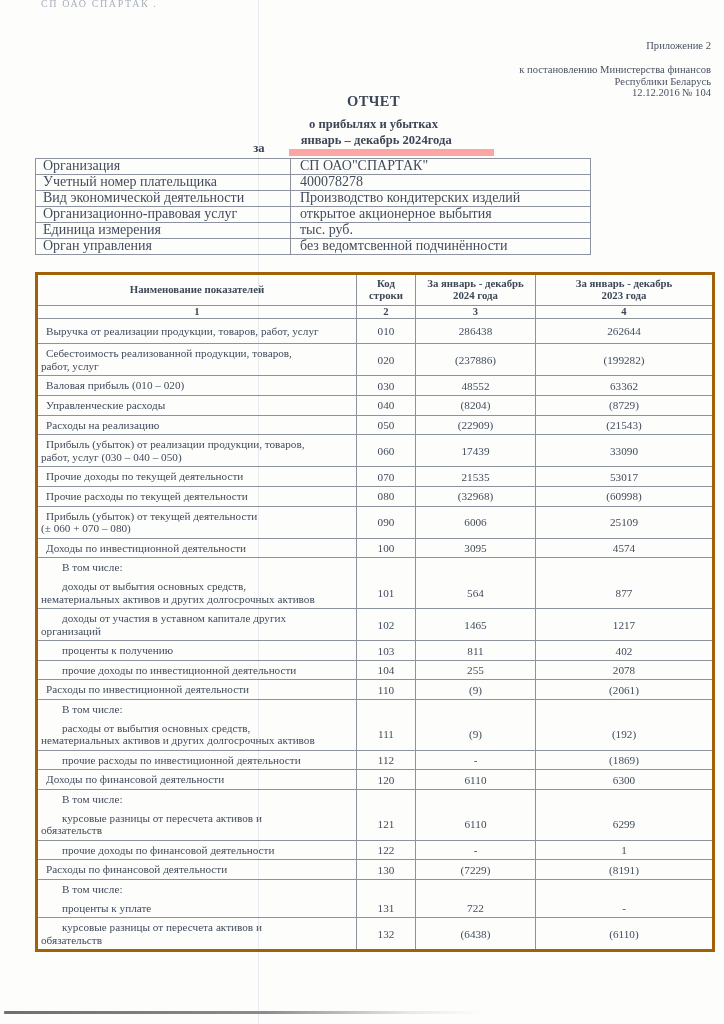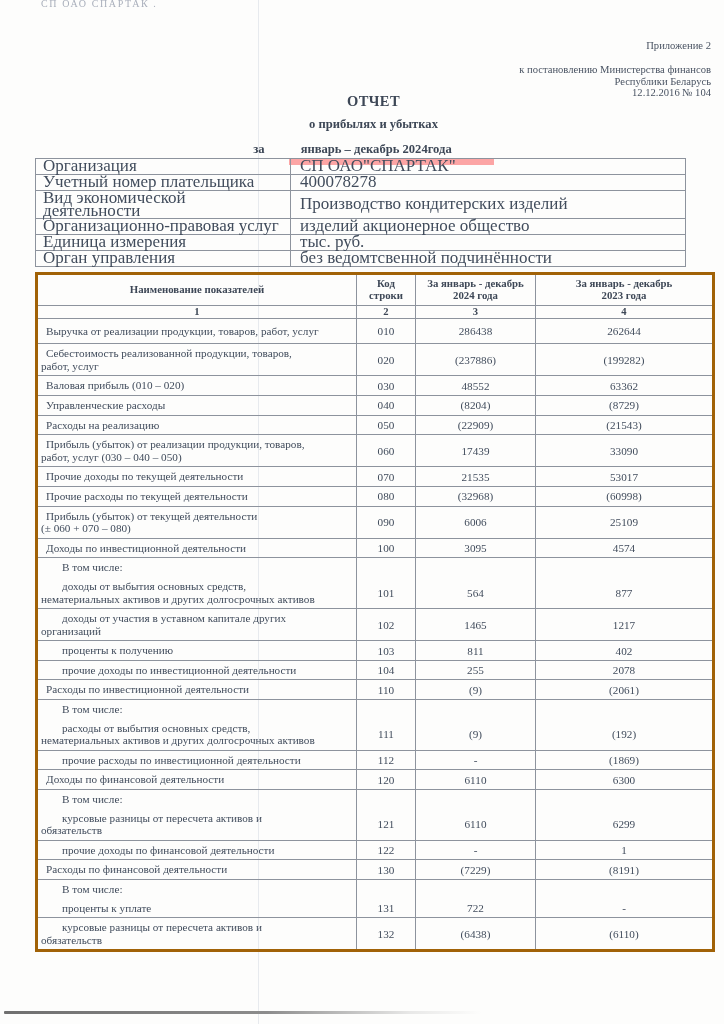--- a/index.html
+++ b/index.html
@@ -23,27 +23,27 @@
     border-radius:1px;
   }
   
   .appendix { position:absolute; right:13px; top:40px; text-align:right; font-size:10.6px; color:#495362; z-index:1; }
   .appendix .a-line { line-height:11.8px; }
   .appendix .a-first { margin-bottom:12px; }
   
   .title-block { position:absolute; left:35px; width:677px; top:93px; text-align:center; font-weight:bold; color:#3d4756; z-index:1; }
   .t-main { font-size:14.5px; letter-spacing:0.4px; }
   .t-sub  { font-size:12.6px; margin-top:7px; }
-  .t-period-row { margin-top:10px; font-size:12.6px; display:flex; justify-content:center; align-items:flex-start; }
+  .t-period-row { margin-top:1px; font-size:12.6px; display:flex; justify-content:center; align-items:flex-end; }
   .t-za { margin-right:24px; }
   .t-period { border-bottom:7px solid #fca5a5; padding:0 42px 1px 12px; }
   
   .info-table {
-    position:absolute; left:35px; top:158px; width:651px; z-index:1;
-    border-collapse:collapse; table-layout:fixed; font-size:17px; color:#414c5c;
+    position:absolute; left:35px; top:158px; width:556px; z-index:1;
+    border-collapse:collapse; table-layout:fixed; font-size:14px; color:#414c5c;
   }
   .info-table td { border:1px solid #8d939d; line-height:12.5px; height:13px; padding:1px 4px; }
   .info-table td.i-label { padding-left:7px; }
   .info-table td.i-value { padding-left:9px; }
   
   .main-table {
     position:absolute; left:35px; top:272px; width:677px; z-index:1;
     border-collapse:collapse; table-layout:fixed; font-size:11.2px; color:#414c5c;
     border:3px solid #a16207;
   }
@@ -96,21 +96,21 @@
         <tr>
           <td class="i-label">Учетный номер плательщика</td>
           <td class="i-value">400078278</td>
         </tr>
         <tr>
           <td class="i-label">Вид экономической деятельности</td>
           <td class="i-value">Производство кондитерских изделий</td>
         </tr>
         <tr>
           <td class="i-label">Организационно-правовая услуг</td>
-          <td class="i-value">изделий акционерное общество</td>
+          <td class="i-value">открытое акционерное выбытия</td>
         </tr>
         <tr>
           <td class="i-label">Единица измерения</td>
           <td class="i-value">тыс. руб.</td>
         </tr>
         <tr>
           <td class="i-label">Орган управления</td>
           <td class="i-value">без ведомтсвенной подчинённости</td>
         </tr>
       </tbody>

